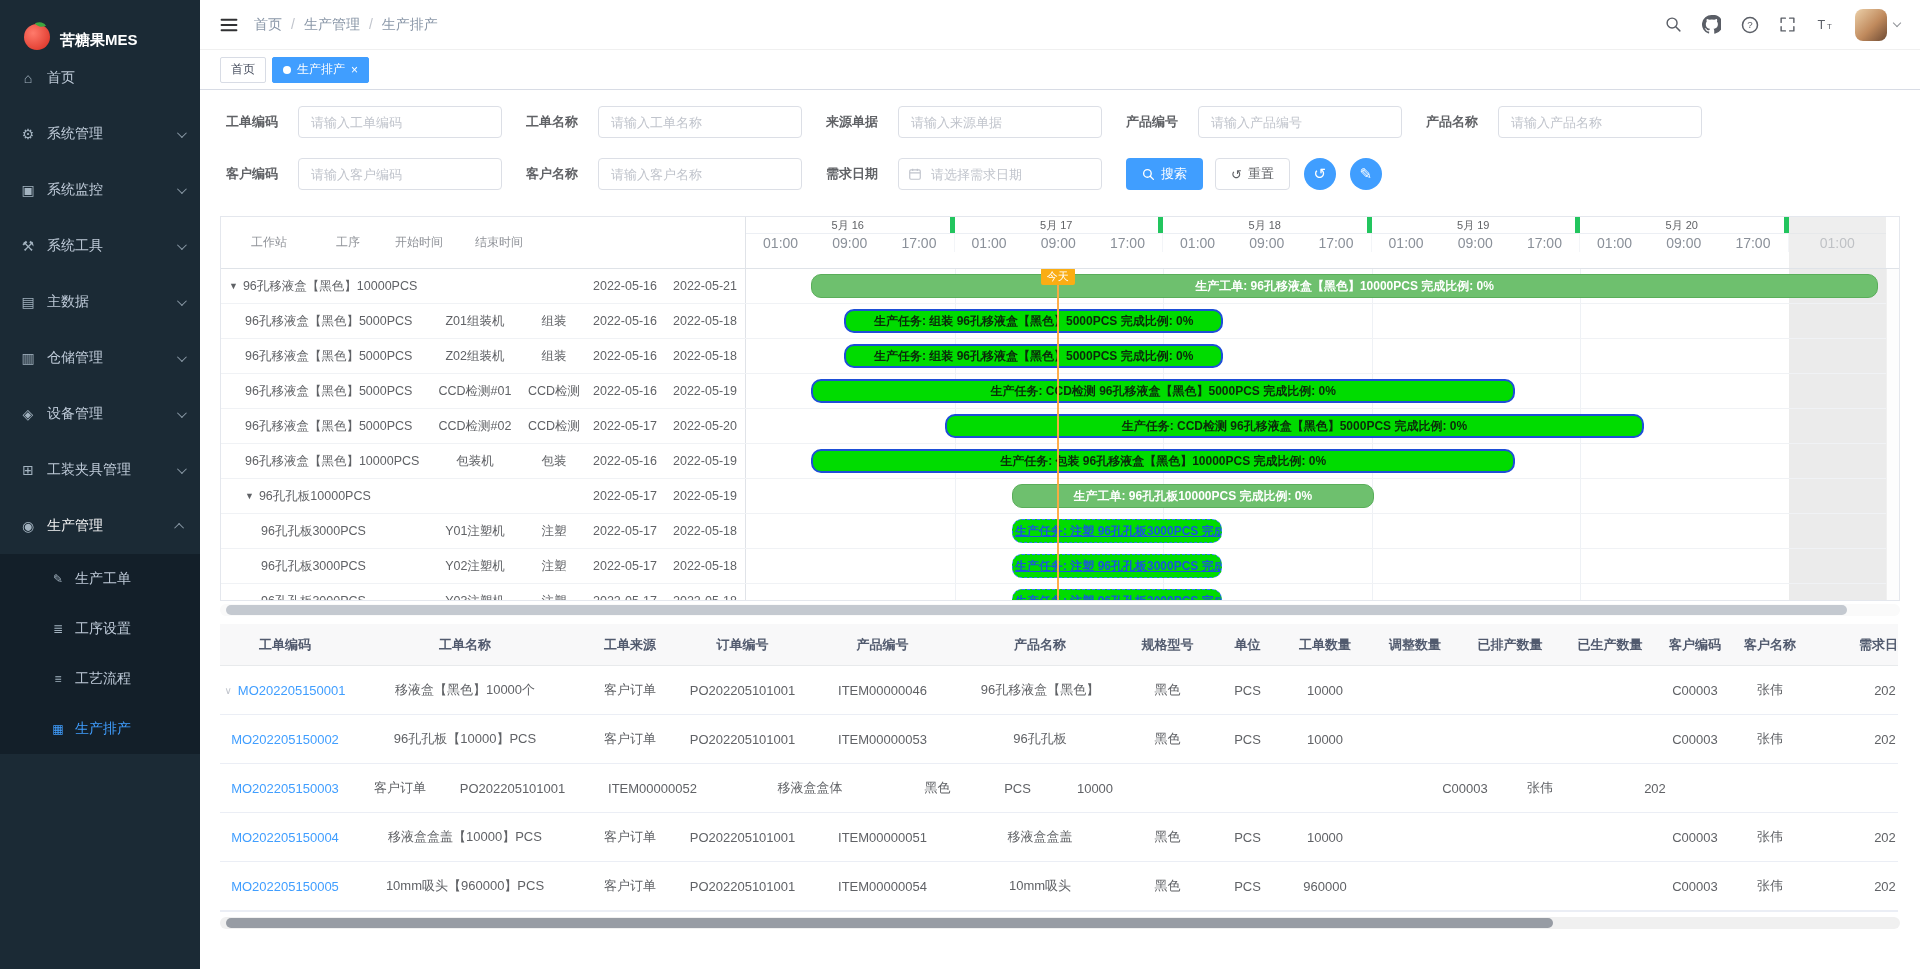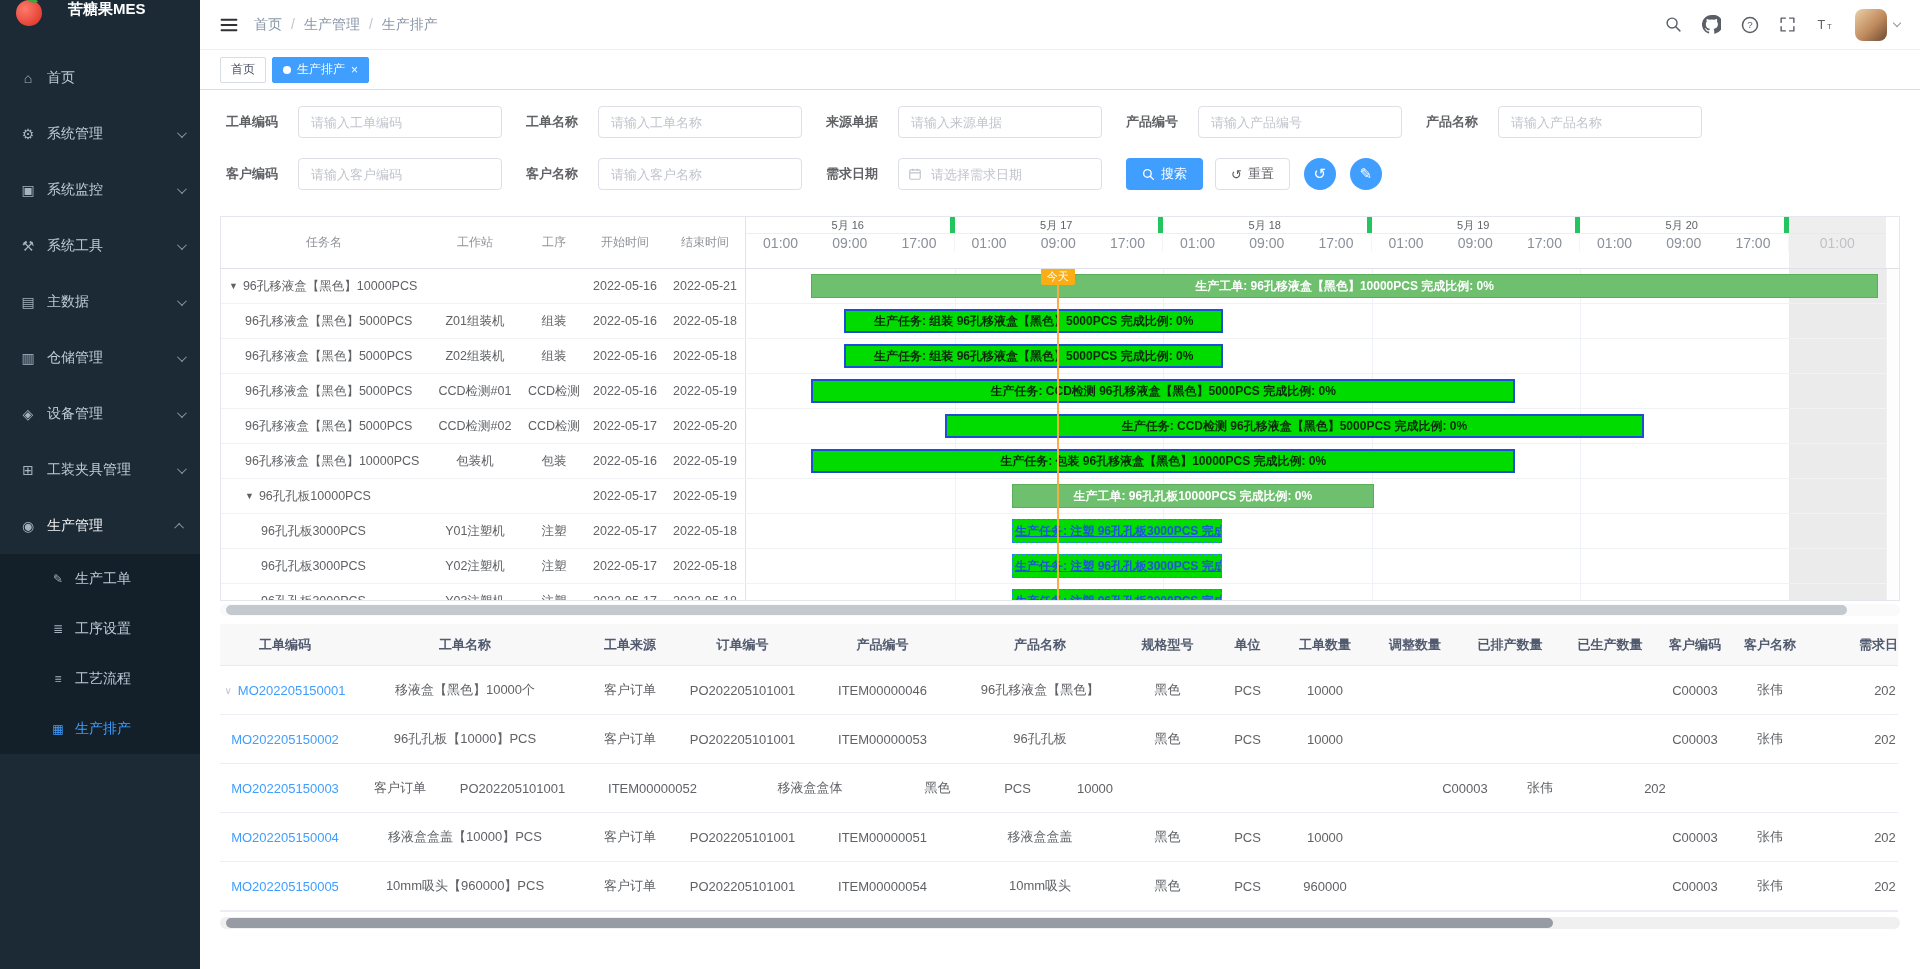--- a/index.html
+++ b/index.html
@@ -1,20 +1,20 @@
 <!DOCTYPE html>
 <html><head>
 <meta charset="utf-8">
 <style>
 *{margin:0;padding:0;box-sizing:border-box}
 html,body{width:1920px;height:969px;overflow:hidden;background:#fff;color:#303133;
   font-family:"Liberation Sans","DejaVu Sans",sans-serif}
 
 .sidebar{position:fixed;left:0;top:0;bottom:0;width:200px;background:#1b2a35;z-index:20}
-.logo{height:50px;display:flex;align-items:flex-start;padding-left:16px;gap:26px}
+.logo{height:50px;display:flex;align-items:flex-end;padding-left:24px;gap:10px}
 .logo-badge{width:26px;height:26px;border-radius:50%;background:radial-gradient(circle at 35% 35%,#ff7a6b,#d92b1f);position:relative;flex-shrink:0}
 .logo-badge::after{content:"";position:absolute;top:-3px;left:12px;width:9px;height:7px;background:#3fa53f;border-radius:0 100% 0 100%;transform:rotate(-25deg)}
 .logo-text{color:#fff;font-size:15px;font-weight:bold;white-space:nowrap}
 .menu{list-style:none}
 .menu-item{height:56px;display:flex;align-items:center;padding:0 16px 0 20px;color:#bfcbd9;font-size:14px;cursor:pointer;gap:11px}
 .menu-item.parent-active{color:#f4f4f5}
 .mi{width:16px;text-align:center;font-size:14px;color:#a3b3c0;flex-shrink:0}
 .chev{margin-left:auto;width:7px;height:7px;border-right:1.5px solid #8a99a6;border-bottom:1.5px solid #8a99a6;transform:rotate(45deg) translateY(-2px)}
 .chev.up{transform:rotate(225deg) translateY(-2px)}
 .submenu{background:#131f29;list-style:none}
@@ -75,21 +75,21 @@
 .dayline{position:absolute;top:0;bottom:0;width:1px;background:#eef1f5}
 .weekend{position:absolute;top:0;bottom:0;left:91.45%;right:0;background:#ebebeb}
 .g-rows{position:relative;z-index:2}
 .g-row{display:flex;height:35px;border-bottom:1px solid #f0f2f5;padding-right:13px;align-items:center}
 .gc{font-size:12.5px;color:#606266;display:flex;align-items:center;height:100%}
 .gc.w-task{overflow:hidden;white-space:nowrap}
 .gc.w-ws,.gc.w-proc,.gc.w-time{justify-content:center;white-space:nowrap;overflow:hidden}
 .pad0{width:8px;flex-shrink:0}.pad1{width:24px;flex-shrink:0}.pad2{width:40px;flex-shrink:0}
 .tgl{color:#606266;font-size:9px;margin-right:5px;cursor:pointer;flex-shrink:0}
 .g-tl{flex:1;position:relative;height:100%}
-.bar{position:absolute;top:5px;height:24px;border-radius:0;display:flex;align-items:center;justify-content:center;overflow:hidden;z-index:3}
+.bar{position:absolute;top:5px;height:24px;border-radius:10px;display:flex;align-items:center;justify-content:center;overflow:hidden;z-index:3}
 .bar-text{font-size:12px;white-space:nowrap}
 .bar.parent{background:#6ec06e;border:1px solid #5aae5a}
 .bar.parent .bar-text{color:#fff;font-weight:bold}
 .bar.task{background:#00dc00;border:2px solid #1d4ed8}
 .bar.task .bar-text{color:#0a2a0a;font-weight:bold}
 .bar.selected{border:1px dashed #2f7bff;justify-content:flex-start;padding-left:2px}
 .bar.selected .bar-text{color:#1a56db;text-decoration:underline}
 .g-today-wrap{position:absolute;left:524px;right:13px;top:0;bottom:0;pointer-events:none;z-index:6}
 .g-todayline{position:absolute;top:0;bottom:0;width:2px;background:rgba(255,169,64,.95);margin-left:-1px}
 .badge-today{position:absolute;top:-1px;transform:translateX(-50%);background:#faad14;color:#fff;font-size:11px;padding:1px 6px;border-radius:2px;white-space:nowrap}
@@ -302,21 +302,20 @@
         </button>
       <button class="btn-circle">
           <span>✎</span>
         </button>
     </div>
   </div>
 
   <div class="gantt">
     <div class="g-header">
       <div class="g-lhead">
-        <span class="glh w-task">任务名</span>
         <span class="glh w-ws">工作站</span>
         <span class="glh w-proc">工序</span>
         <span class="glh w-time">开始时间</span>
         <span class="glh w-time">结束时间</span>
       </div>
       <div class="g-thead">
         <div class="g-days">
           <span class="g-day">5月 16</span>
           <span class="g-day">5月 17</span>
           <span class="g-day">5月 18</span>

